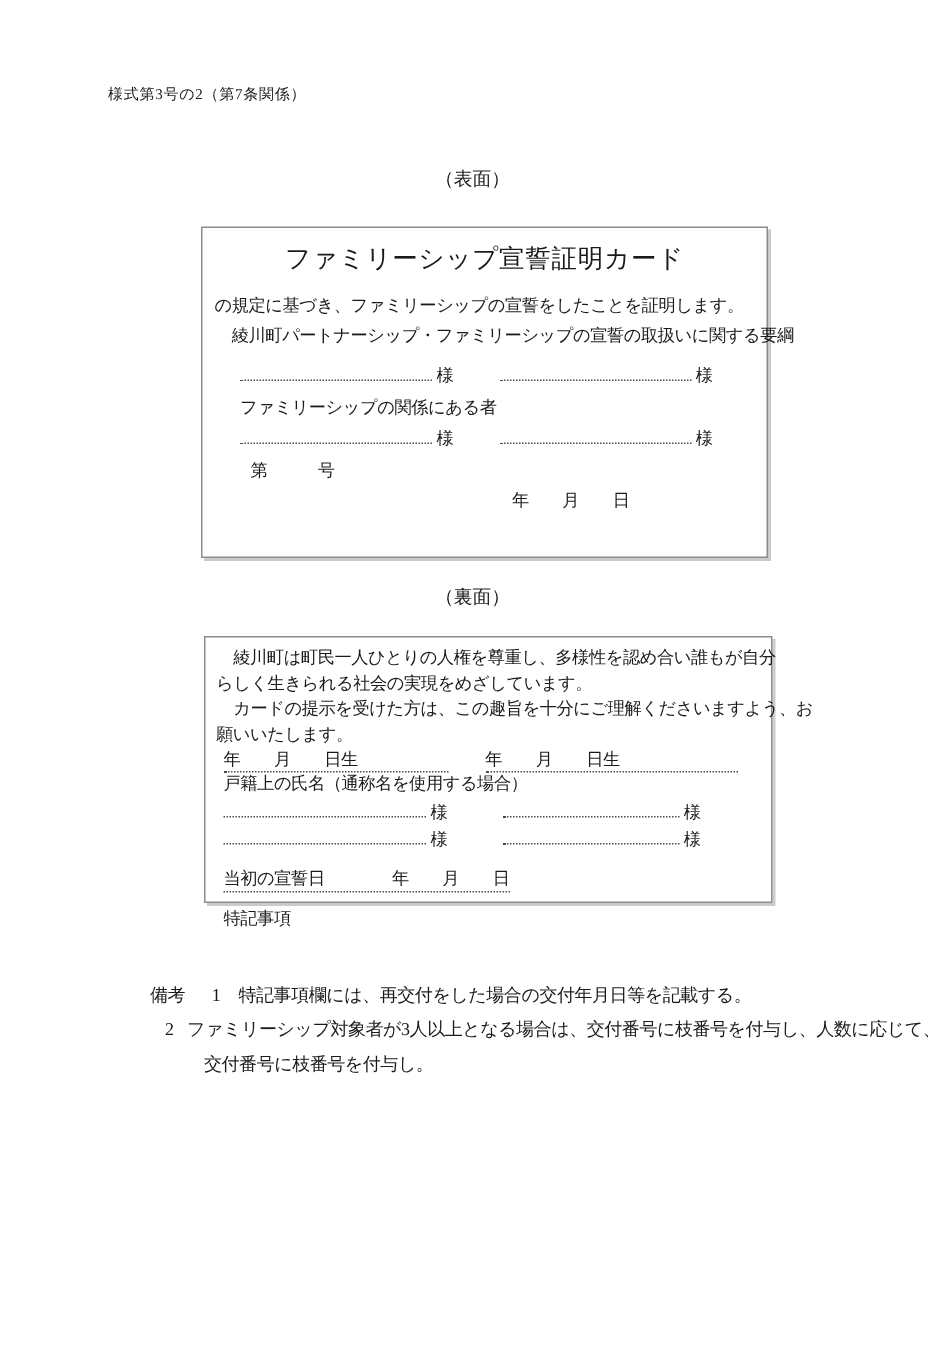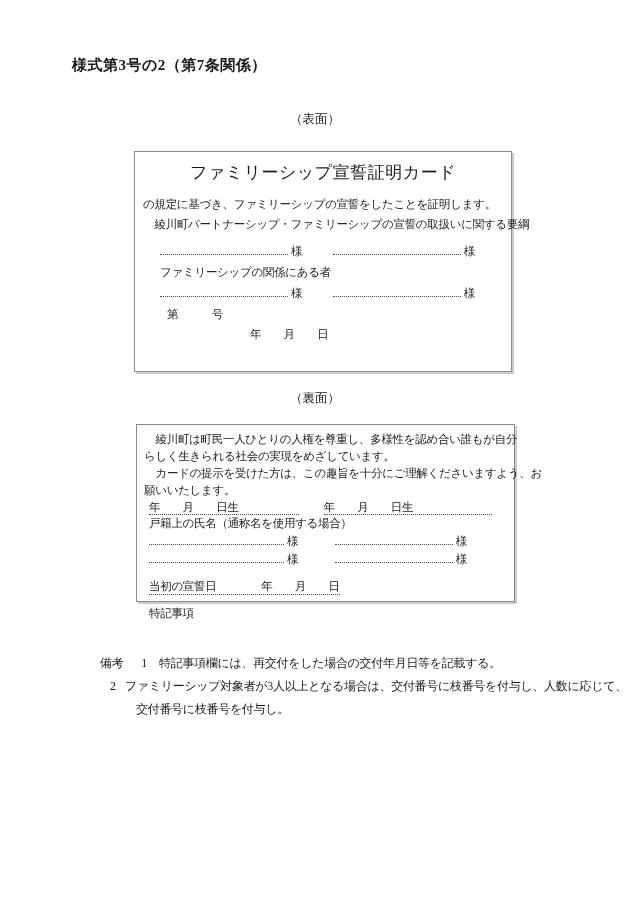--- a/index.html
+++ b/index.html
@@ -4,21 +4,21 @@
 <style>
   * { margin:0; padding:0; box-sizing:border-box; }
   html,body { background:#ffffff; }
   body {
     width:630px; height:903px;
     font-family:"Liberation Serif","DejaVu Serif",serif;
     color:#1a1a1a;
   }
   .page { position:relative; width:630px; height:903px; background:#ffffff; overflow:hidden; }
 
-  .form-label { position:absolute; left:72px; top:56px; font-size:15px; letter-spacing:0.5px;font-weight:bold; }
+  .form-label { position:absolute; left:72px; top:56px; font-size:10px; letter-spacing:0.5px; }
 
   .side-label { position:absolute; left:0; width:100%; text-align:center; font-size:12.5px; }
   .side-label.front { top:111px; }
   .side-label.back  { top:390px; }
 
   .card {
     position:absolute; background:#ffffff;
     border:1px solid #8c8c8c;
     box-shadow:2px 2px 0 rgba(160,160,160,0.55);
     font-size:11.5px; letter-spacing:-0.3px;
@@ -38,21 +38,21 @@
   .blank {
     display:inline-block; height:13px; vertical-align:baseline;
     border-bottom:1.5px dotted #4a4a4a;
   }
   .front-card .blank { width:128px; }
   .name-row .second { margin-left:28px; }
   .sama { margin-left:3px; }
 
   .fc-relation { padding-left:25px; height:20px; line-height:20px; }
   .fc-number   { padding-left:32px; height:20px; line-height:20px; }
-  .fc-date     { padding-left:115px; height:20px; line-height:20px; }
+  .fc-date     { padding-left:115px; height:20px; line-height:20px;text-align:center; }
   .fc-mayor    { text-align:right; padding-right:40px; height:20px; line-height:20px; font-size:12px; }
 
   
   .bc-text { margin-top:6px; padding:0 7px; }
   .birth-row { padding-left:12px; height:16px; line-height:16px; white-space:nowrap; }
   .birth-seg {
     display:inline-block; width:150px; text-align:left; padding-right:4px;
     border-bottom:1.5px dotted #4a4a4a; height:16px;
   }
   .birth-seg.seg2 { margin-left:22px; width:168px; }

